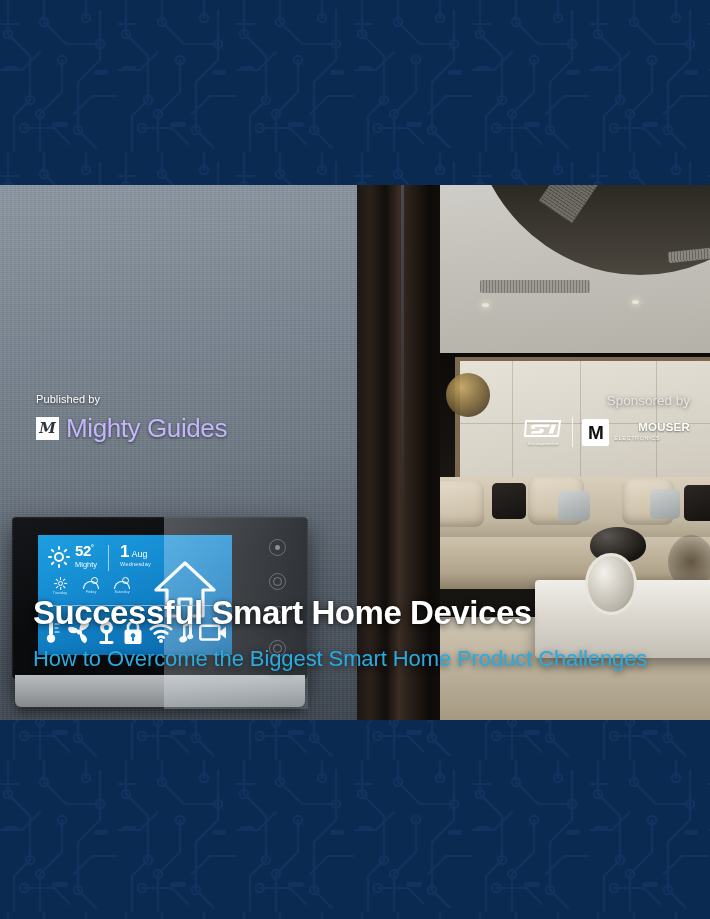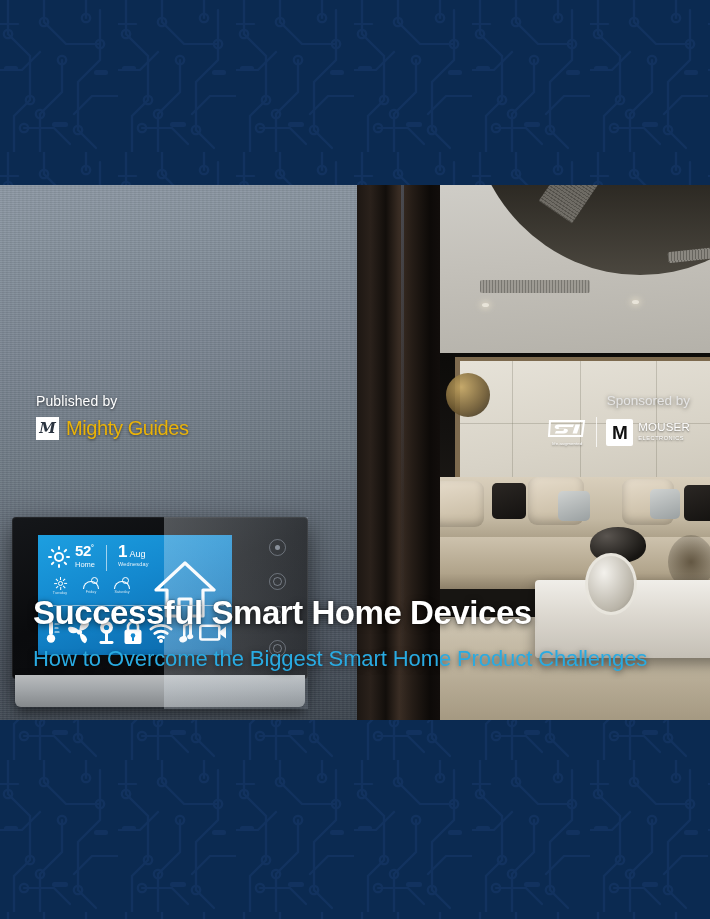--- a/index.html
+++ b/index.html
@@ -280,34 +280,34 @@
     width: 9px; height: 9px; border-radius: 50%;
     border: 1px solid rgba(190,200,215,.45);
   }
   .tbtn .dot { width: 5px; height: 5px; border-radius: 50%; background: rgba(200,212,228,.55); }
 
   
   .published {
     position: absolute; left: 36px; top: 208px; z-index: 8;
   }
   .published-label {
-    color: #ffffff; font-size: 14px; letter-spacing: .1px;
+    color: #ffffff; font-size: 11px; letter-spacing: .1px;
     text-shadow: 0 1px 3px rgba(0,0,0,.6);
   }
   .mg-logo {
     display: flex; align-items: center; gap: 7px; margin-top: 8px;
   }
   .mg-mark {
     width: 23px; height: 23px; background: #ffffff;
     display: flex; align-items: center; justify-content: center;
     font-family: "DejaVu Serif", serif; font-style: italic; font-weight: bold;
     font-size: 15px; color: #2b3440; line-height: 1;
   }
   .mg-word {
-    color: #eab308; font-size: 20px; letter-spacing: -.4px;
+    color: #c4b5fd; font-size: 26px; letter-spacing: -.4px;
     text-shadow: 0 1px 3px rgba(0,0,0,.55);
   }
 
   .sponsored {
     position: absolute; right: 20px; top: 208px; z-index: 8;
     text-align: right;
   }
   .sponsored-label {
     color: #e5e5e5; font-size: 13.5px;
     text-shadow: 0 1px 4px rgba(0,0,0,.55);
@@ -328,22 +328,23 @@
   .sep { width: 1px; height: 30px; background: rgba(255,255,255,.75); }
   .mouser { display: flex; align-items: center; gap: 5px; }
   .mouser-mark {
     width: 27px; height: 27px; background: #fff; border-radius: 2px;
     display: flex; align-items: center; justify-content: center;
     color: #111; font-weight: bold; font-size: 19px; line-height: 1;
     font-family: "Liberation Sans", sans-serif;
   }
   .mouser-text { text-align: left; }
   .mouser-name {
-    color: #fff; font-weight: normal; font-size: 11.5px; letter-spacing: .2px; line-height: 1;
+    color: #fff; font-weight: bold; font-size: 11.5px; letter-spacing: .2px; line-height: 1;
     text-shadow: 0 1px 2px rgba(0,0,0,.5);
+    margin-left: 24px;
   }
   .mouser-sub {
     color: #fff; font-size: 5.6px; letter-spacing: .55px; line-height: 1; margin-top: 2px;
     text-shadow: 0 1px 2px rgba(0,0,0,.5);
   }
 
   
   .title-block {
     position: absolute; left: 33px; bottom: 48px; right: 18px; z-index: 8;
   }
@@ -460,21 +461,21 @@
               <div class="ray" style="transform:rotate(135deg)"></div>
               <div class="ray" style="transform:rotate(180deg)"></div>
               <div class="ray" style="transform:rotate(225deg)"></div>
               <div class="ray" style="transform:rotate(270deg)"></div>
               <div class="ray" style="transform:rotate(315deg)"></div>
             </div>
             <div>
               <div class="temp">
                 <span>52</span><sup>°</sup>
               </div>
-              <div class="cond">Home</div>
+              <div class="cond">Mighty</div>
             </div>
             <div class="vbar"></div>
             <div>
               <div style="display:flex;align-items:baseline;gap:2px">
                 <span class="date-day">1</span>
                 <span class="date-mon">Aug</span>
               </div>
               <div class="date-wd">Wednesday</div>
             </div>
           </div>

